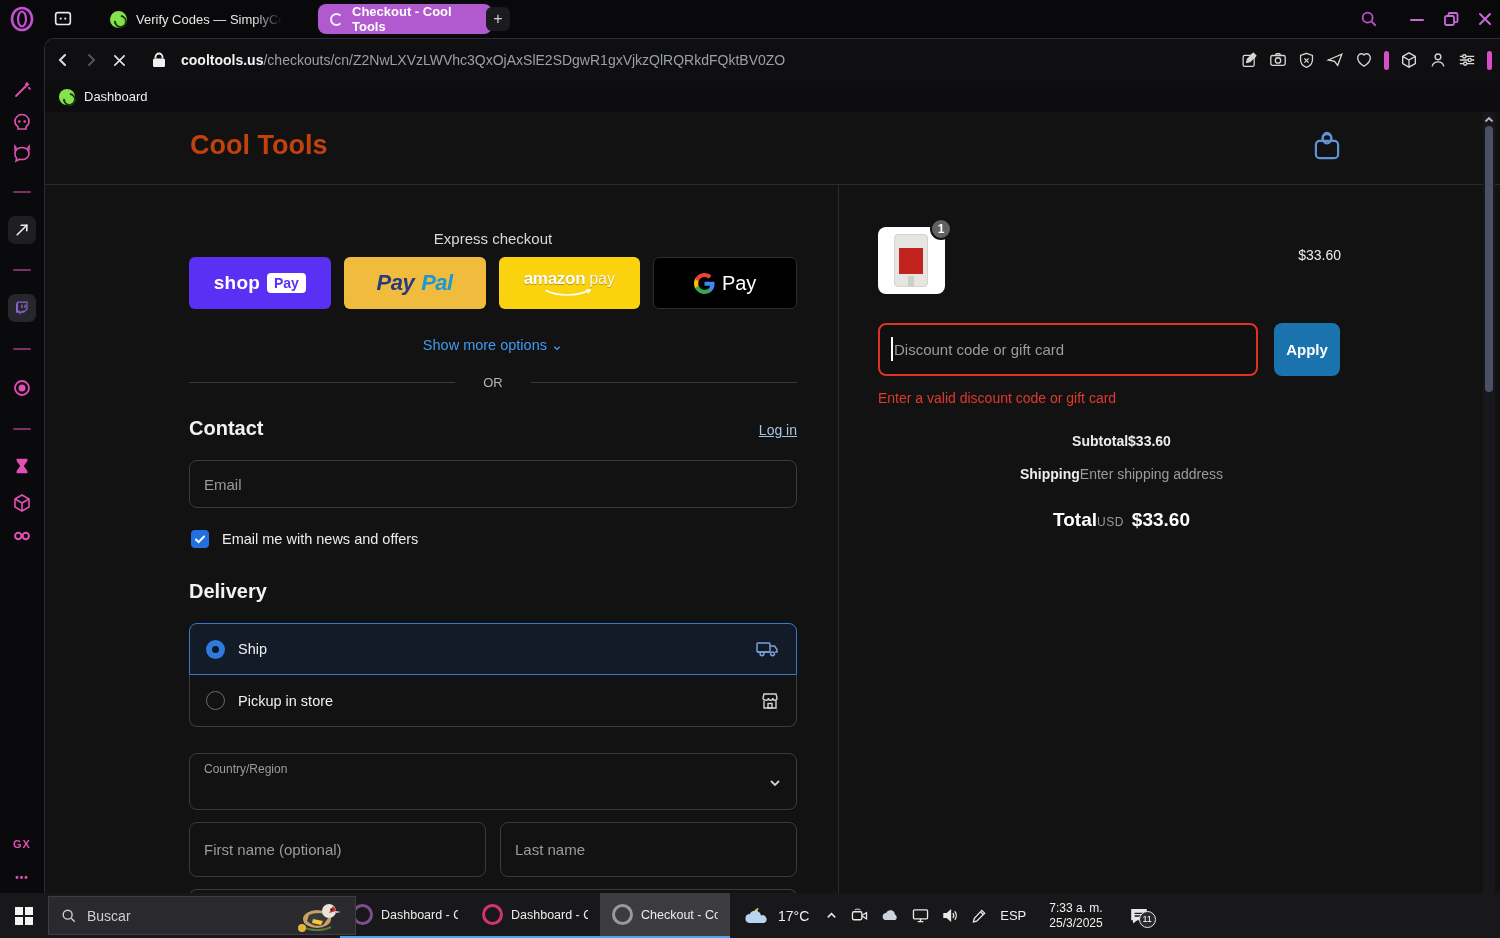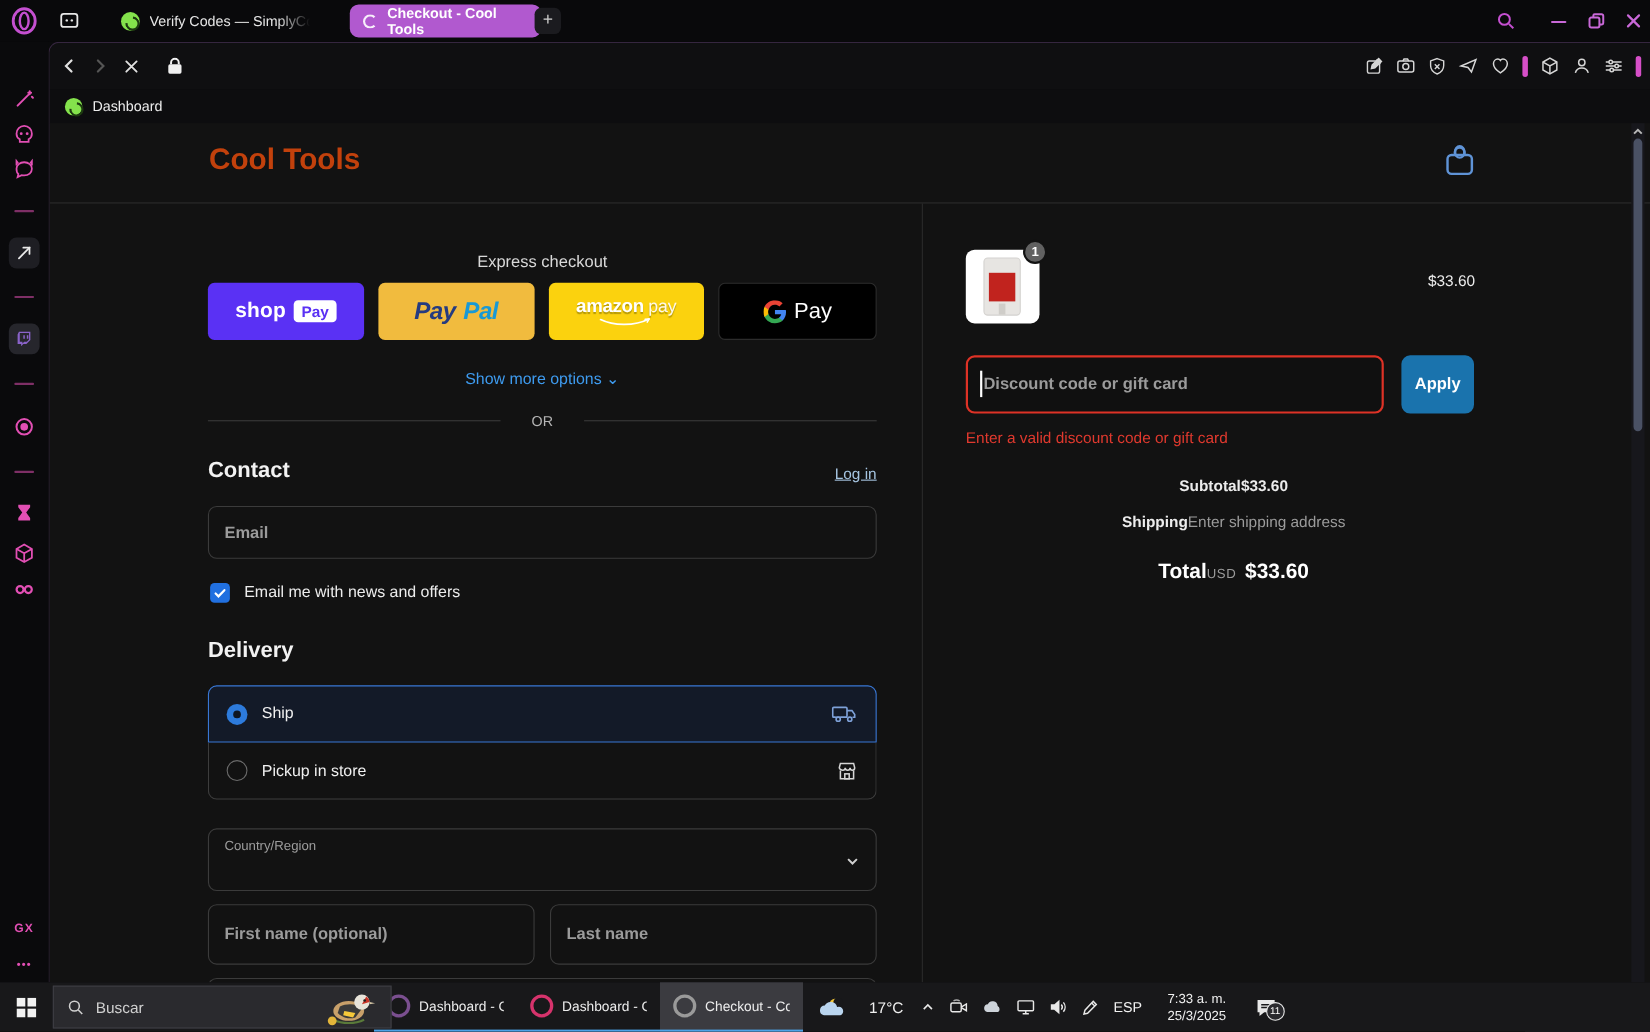--- a/index.html
+++ b/index.html
@@ -68,21 +68,21 @@
   .amz-word { color:#fff; font-weight:700; font-size:17px; letter-spacing:-.3px; }
   .amz-pay { color:#fdf8ec; font-size:16px; }
   .btn-gpay { background:#000; border:1px solid #2c2c2c; }
   .gpay-pay { color:#fff; font-size:20px; }
   .show-more { position:absolute; top:152px; width:100%; text-align:center; font-size:14.5px; color:#3e9bef; }
   .or-row { position:absolute; top:190px; width:100%; display:flex; align-items:center; gap:28px; color:#b5b5b5; font-size:13px; }
   .or-row .ln { flex:1; height:1px; background:#3a3a3a; }
   .h2 { font-size:20px; font-weight:700; color:#f2f2f2; }
   .contact-h { position:absolute; left:0; top:232px; }
   .login-link { position:absolute; right:0; top:237px; font-size:14px; color:#a5c4e0; text-decoration:underline; }
-  .input { background:#121212; border:1px solid #3b3b3b; border-radius:8px; color:#ececec; font-size:15px; padding:0 14px; outline:none; font-family:inherit;font-weight:bold; }
+  .input { background:#121212; border:1px solid #3b3b3b; border-radius:8px; color:#ececec; font-size:15px; padding:0 14px; outline:none; font-family:inherit; }
   .input::placeholder { color:#9b9b9b; }
   .email-input { position:absolute; left:0; top:275px; width:608px; height:48px; }
   .news-row { position:absolute; left:2px; top:345px; display:flex; align-items:center; gap:13px; }
   .checkbox { width:18px; height:18px; border-radius:4px; background:#2170e0; display:flex; align-items:center; justify-content:center; }
   .news-label { font-size:14.5px; color:#ececec; }
   .delivery-h { position:absolute; left:0; top:395px; }
   .ship-group { position:absolute; left:0; top:438px; width:608px; }
   .ship-opt { height:52px; display:flex; align-items:center; padding:0 16px; gap:13px; }
   .ship-sel { border:1.5px solid #3977d4; background:#131a28; border-radius:8px 8px 0 0; }
   .ship-unsel { border:1px solid #3d3d3d; border-top:none; border-radius:0 0 8px 8px; }
@@ -127,21 +127,21 @@
   
   .taskbar { position:absolute; left:0; top:893px; width:1500px; height:45px; background:#18181a; display:flex; align-items:center; }
   .start { width:48px; height:45px; display:flex; align-items:center; justify-content:center; }
   .searchbox { position:absolute; left:48px; top:3px; width:308px; height:39px; background:#2a2a2e; border:1px solid #3e3e44; display:flex; align-items:center; gap:10px; padding:0 12px; overflow:hidden; }
   .search-label { font-size:14px; color:#cfcfcf; flex:1; }
   .tb-ic { width:46px; height:45px; display:flex; align-items:center; justify-content:center; }
   .win-btn { height:45px; display:flex; align-items:center; gap:8px; padding:0 12px; max-width:130px; border-bottom:2px solid #4da3e8; }
   .win-btn .wlabel { font-size:12.5px; color:#ececec; white-space:nowrap; overflow:hidden; }
   .win-active { background:#3b3b40; }
   .ring { width:21px; height:21px; border-radius:50%; flex:0 0 auto; }
-  .weather { display:flex; align-items:center; gap:20px; margin-left:14px; }
+  .weather { display:flex; align-items:center; gap:8px; margin-left:14px; }
   .weather-temp { font-size:14px; color:#f0f0f0; }
   .tray { display:flex; align-items:center; gap:13px; margin-left:16px; color:#e8e8e8; }
   .tray-lang { font-size:13px; color:#f0f0f0; }
   .clock { text-align:right; font-size:12px; line-height:15px; color:#f0f0f0; margin-left:10px; }
   .notif { position:relative; margin-left:14px; margin-right:8px; }
   .notif-badge { position:absolute; right:-8px; bottom:-4px; width:17px; height:17px; border-radius:50%; background:#2a2a2e; border:1.5px solid #e8e8e8; color:#fff; font-size:9px; display:flex; align-items:center; justify-content:center; }
 </style>
 </head>
 <body>
 
@@ -272,20 +272,23 @@
     <div class="nav-btn">
       <svg width="15" height="15" viewBox="0 0 16 16" fill="none" stroke="#e0e0e0" stroke-width="1.8" stroke-linecap="round">
           <path d="M3 3l10 10M13 3L3 13"></path>
         </svg>
     </div>
     <div class="nav-btn" style="margin-left:12px;">
       <svg width="14" height="16" viewBox="0 0 14 16">
           <rect x="1" y="6.5" width="12" height="8.5" rx="1.5" fill="#f0f0f0"></rect>
           <path d="M3.5 6.5V5a3.5 3.5 0 0 1 7 0v1.5" fill="none" stroke="#f0f0f0" stroke-width="1.8"></path>
         </svg>
+    </div>
+    <div class="url">
+      <span class="host">cooltools.us</span><span class="path">/checkouts/cn/Z2NwLXVzLWVhc3QxOjAxSlE2SDgwR1gxVjkzQlRQRkdFQktBV0ZO</span>
     </div>
     <div class="bar-icons">
       <span>
           <svg width="17" height="17" viewBox="0 0 20 20" fill="none" stroke="#d6d6d6" stroke-width="1.5">
             <rect x="2.5" y="4" width="13" height="13" rx="2"></rect>
             <path d="M12 2.5l4.5 4.5M14.5 1.5l3 3-7 7-3.8.8.8-3.8z" fill="#d6d6d6"></path>
           </svg>
         </span>
       <span>
           <svg width="18" height="18" viewBox="0 0 20 20" fill="none" stroke="#d6d6d6" stroke-width="1.5">

